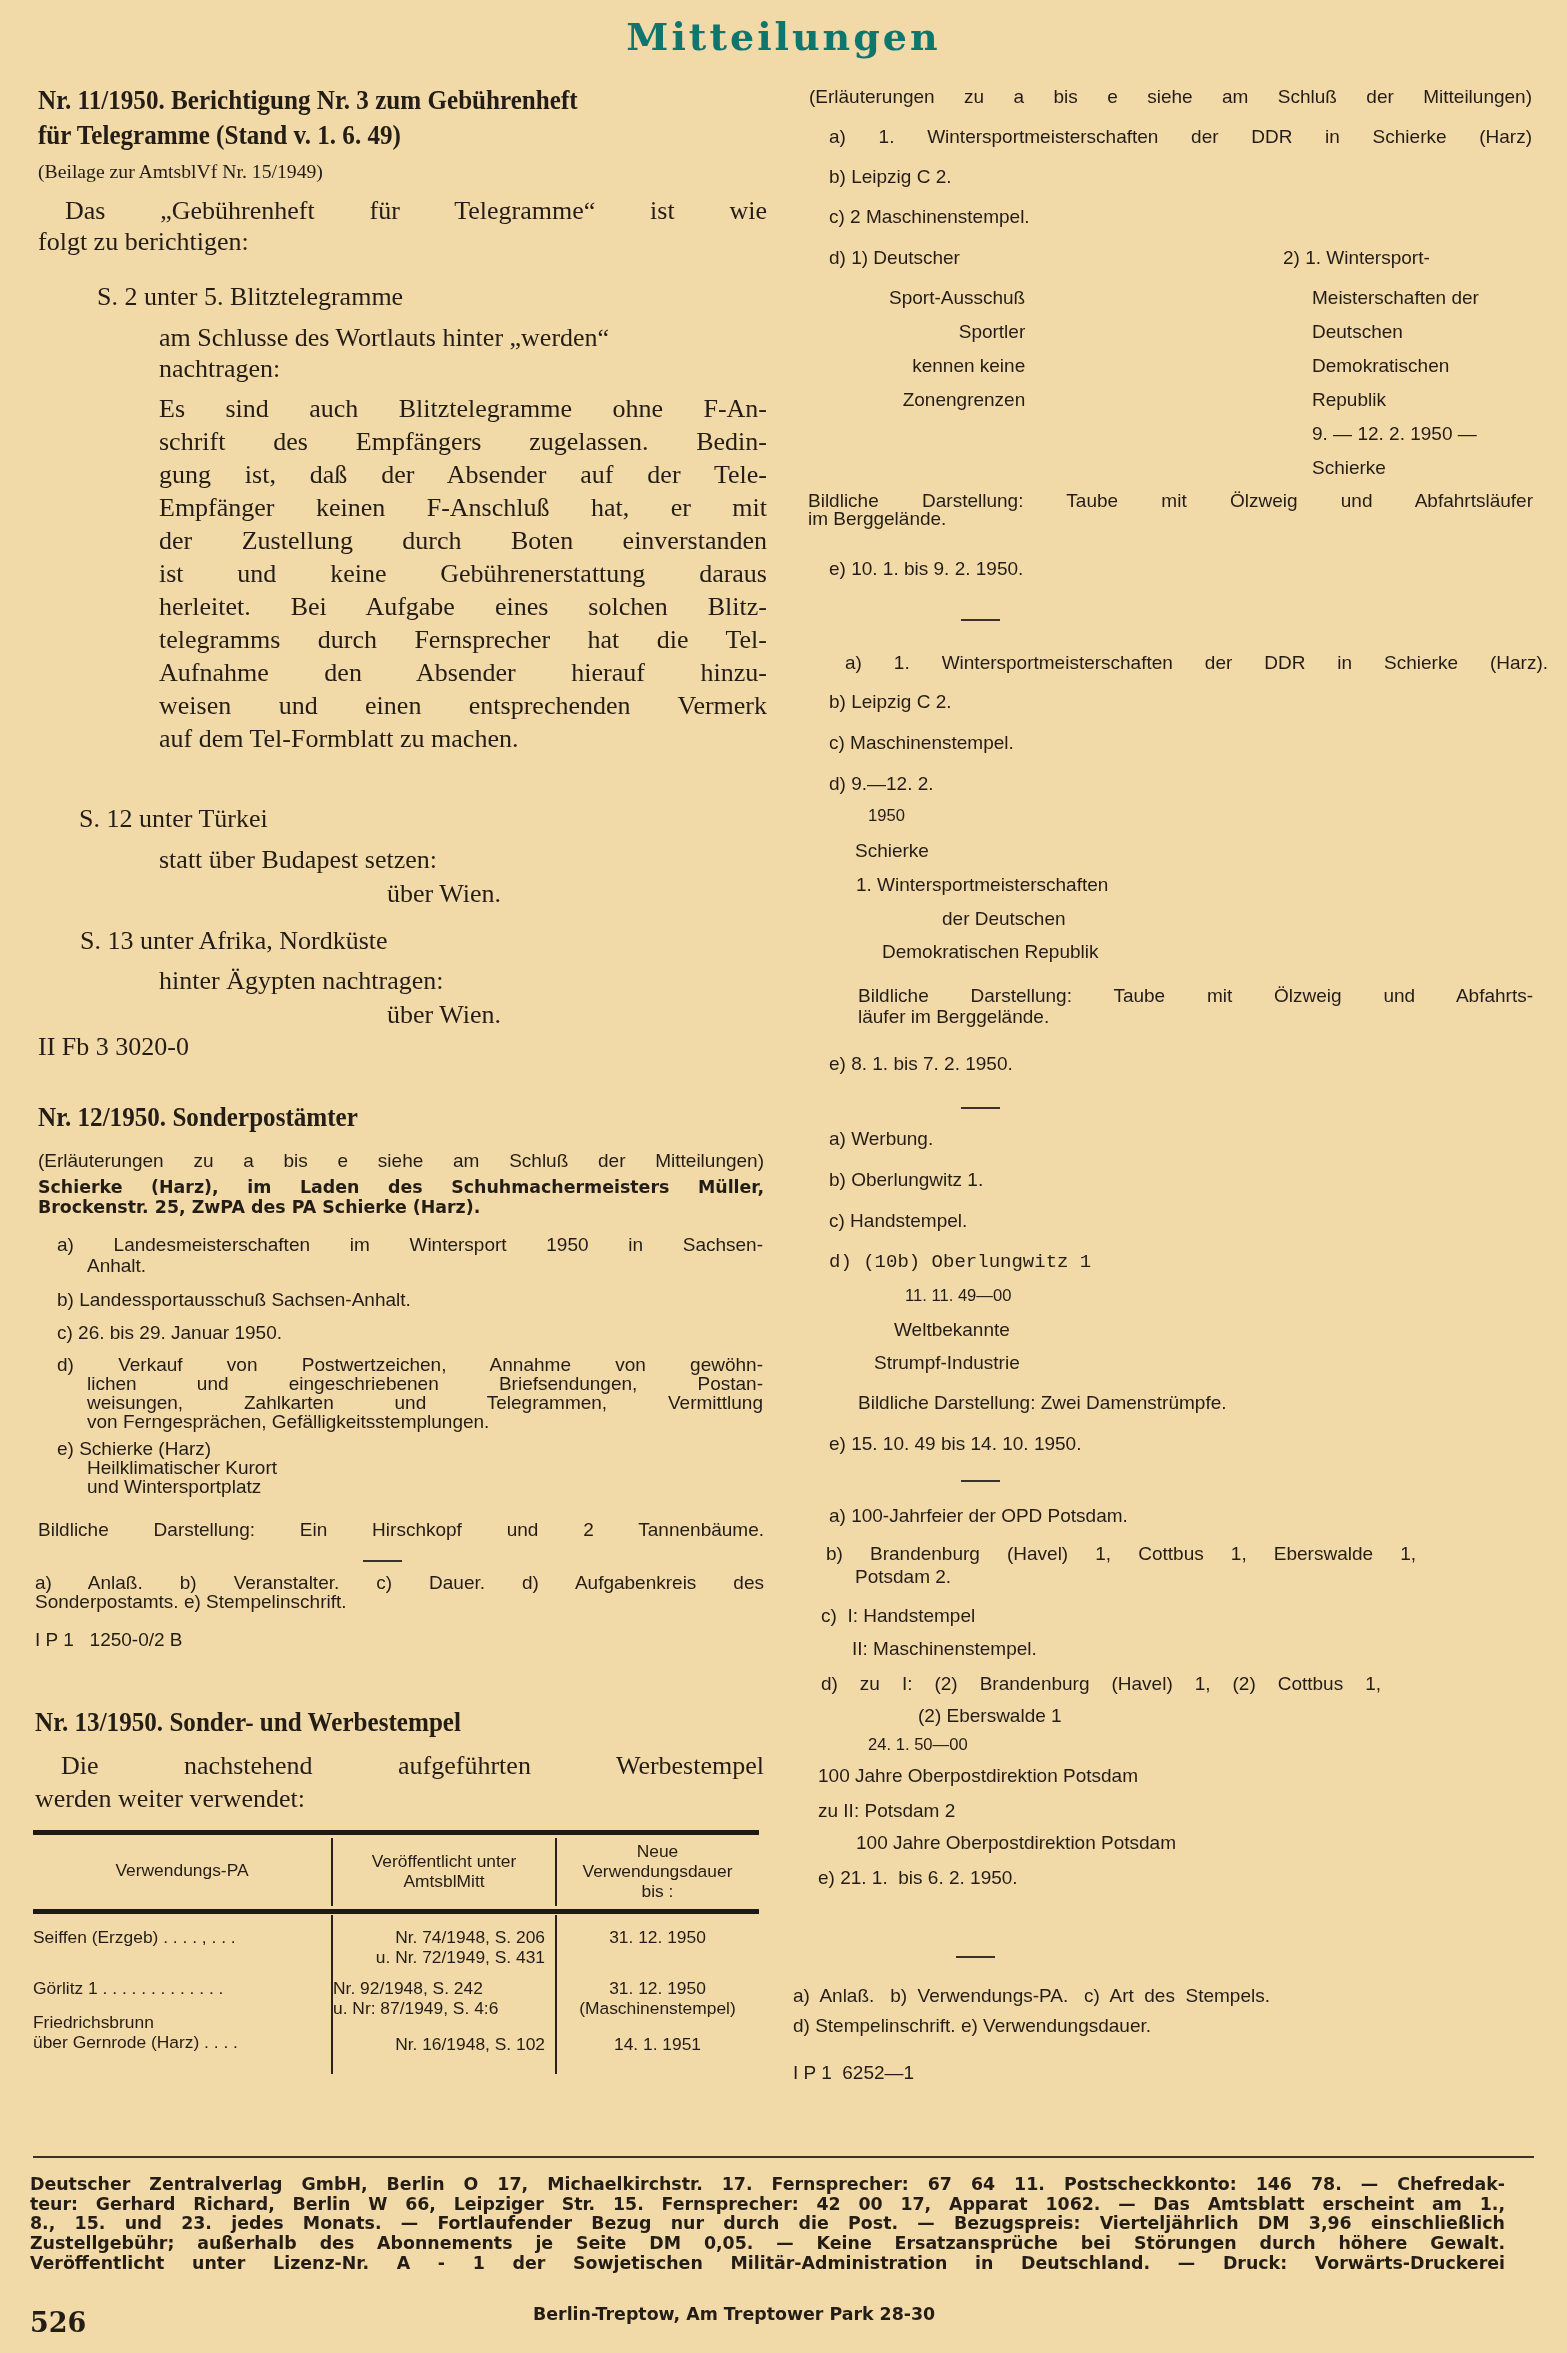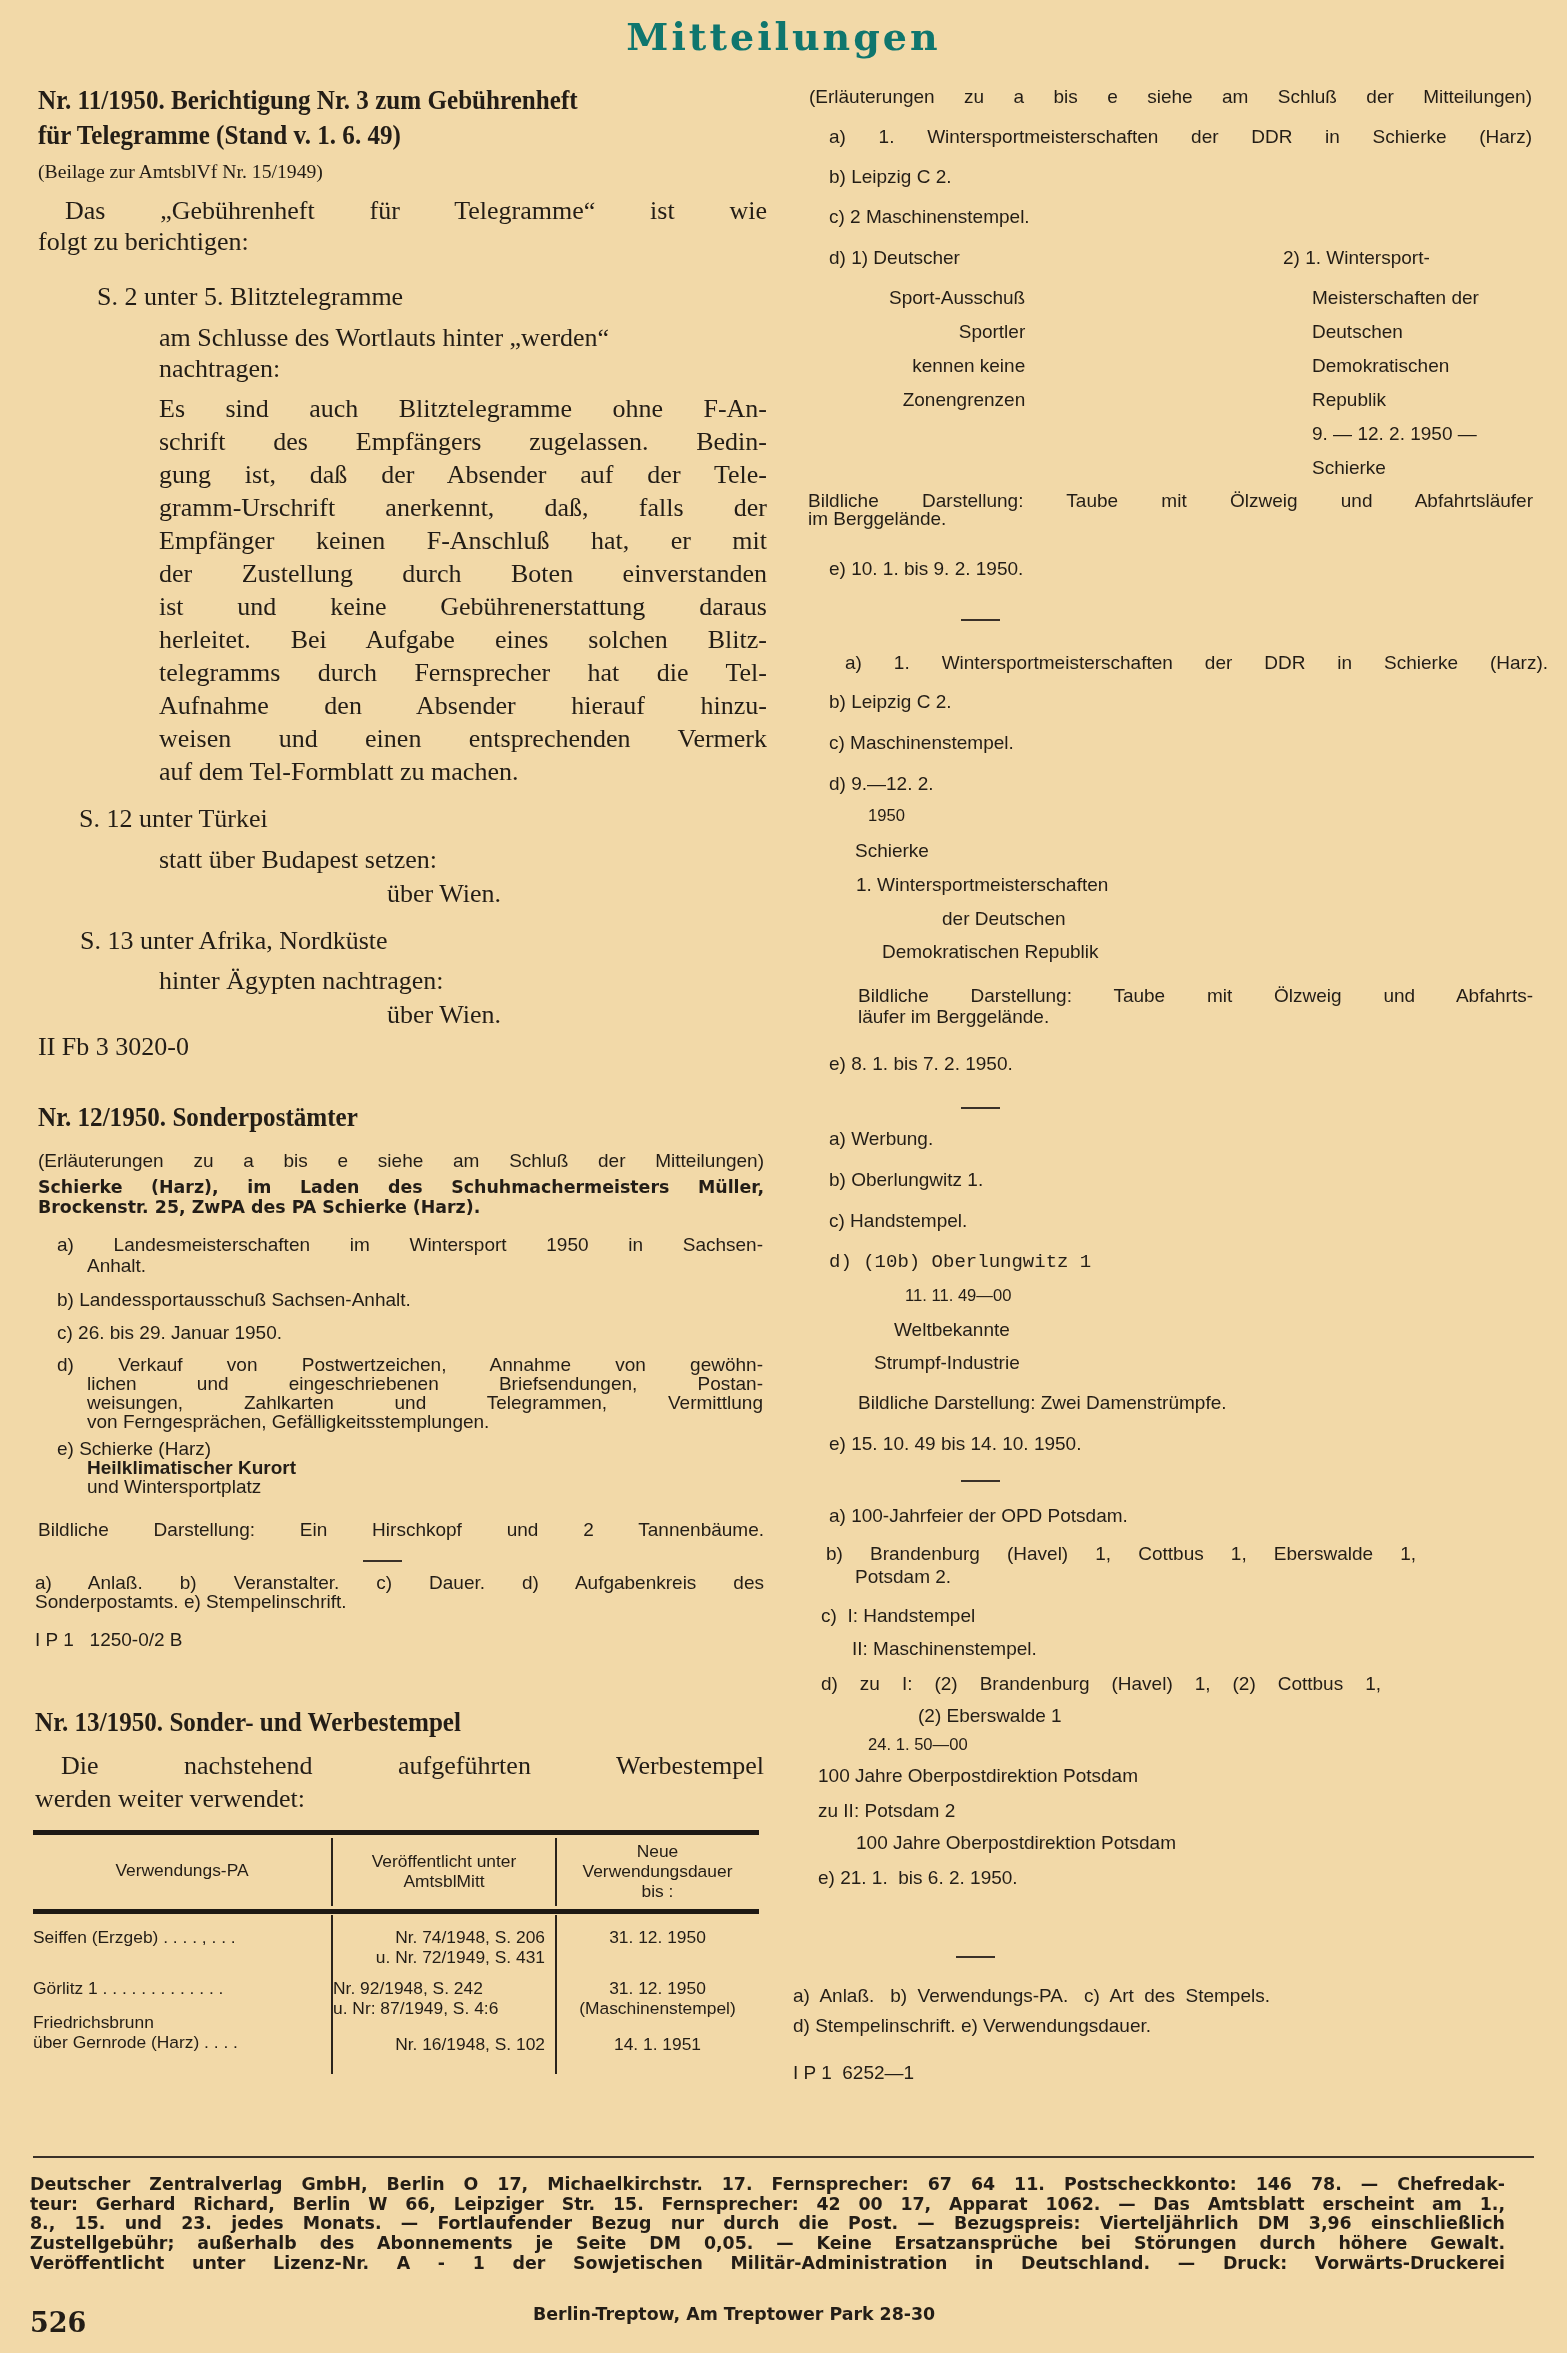--- a/index.html
+++ b/index.html
@@ -54,21 +54,20 @@
     <div class="abs body" style="left:38px;top:225px;">folgt zu berichtigen:</div>
 
     <div class="abs body" style="left:97px;top:280px;">S. 2 unter 5. Blitztelegramme</div>
     <div class="abs body" style="left:159px;top:321px;">am Schlusse des Wortlauts hinter „werden“</div>
     <div class="abs body" style="left:159px;top:352px;">nachtragen:</div>
 
     <div class="abs body" id="s2-text" style="left:159px;top:392px;width:608px;">
         <div class="just">Es sind auch Blitztelegramme ohne F-An-</div>
         <div class="just">schrift des Empfängers zugelassen. Bedin-</div>
         <div class="just">gung ist, daß der Absender auf der Tele-</div>
-        <div class="just">gramm-Urschrift anerkennt, daß, falls der</div>
         <div class="just">Empfänger keinen F-Anschluß hat, er mit</div>
         <div class="just">der Zustellung durch Boten einverstanden</div>
         <div class="just">ist und keine Gebührenerstattung daraus</div>
         <div class="just">herleitet. Bei Aufgabe eines solchen Blitz-</div>
         <div class="just">telegramms durch Fernsprecher hat die Tel-</div>
         <div class="just">Aufnahme den Absender hierauf hinzu-</div>
         <div class="just">weisen und einen entsprechenden Vermerk</div>
         <div>auf dem Tel-Formblatt zu machen.</div>
       </div>
 
@@ -98,21 +97,21 @@
     <div class="abs mid" style="left:57px;top:1289px;">b) Landessportausschuß Sachsen-Anhalt.</div>
     <div class="abs mid" style="left:57px;top:1322px;">c) 26. bis 29. Januar 1950.</div>
     <div class="abs mid" id="nr12-d" style="left:57px;top:1355px;width:706px;line-height:19px;">
         <div class="just">d) Verkauf von Postwertzeichen, Annahme von gewöhn-</div>
         <div class="just" style="padding-left: 30px;">lichen und eingeschriebenen Briefsendungen, Postan-</div>
         <div class="just" style="padding-left: 30px;">weisungen, Zahlkarten und Telegrammen, Vermittlung</div>
         <div style="padding-left: 30px;">von Ferngesprächen, Gefälligkeitsstemplungen.</div>
       </div>
     <div class="abs mid" id="nr12-e" style="left:57px;top:1439px;line-height:19px;">
         <div>e) Schierke (Harz)</div>
-        <div style="padding-left: 30px; font-weight: bold;">Heilklimatischer Kurort</div>
+        <div style="padding-left: 30px;">Heilklimatischer Kurort</div>
         <div style="padding-left: 30px;">und Wintersportplatz</div>
       </div>
     <div class="abs mid" style="left:38px;top:1519px;width:726px;">
       <div class="just">Bildliche Darstellung: Ein Hirschkopf und 2 Tannenbäume.</div>
     </div>
 
     <div class="sep" style="left:363px;top:1560px;"></div>
 
     <div class="abs mid" style="left:35px;top:1573px;width:729px;line-height:19px;">
       <div class="just">a) Anlaß. b) Veranstalter. c) Dauer. d) Aufgabenkreis des</div>

